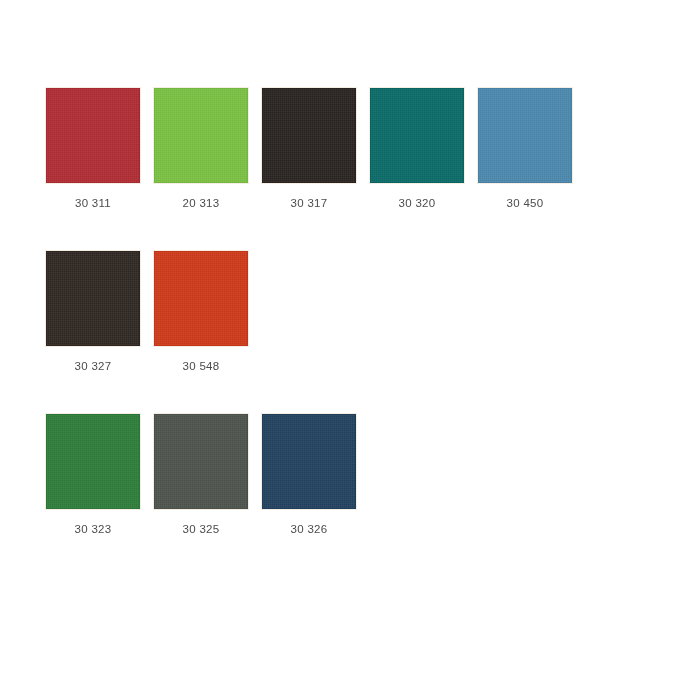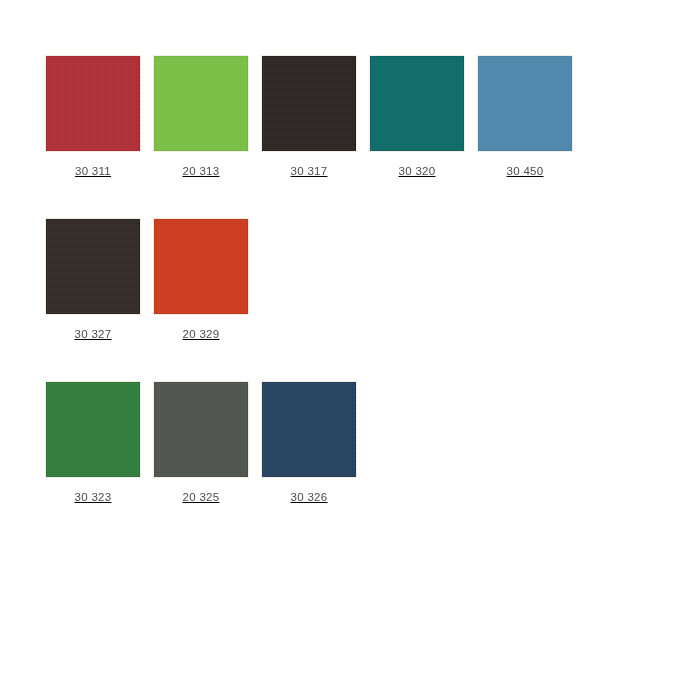--- a/index.html
+++ b/index.html
@@ -15,23 +15,22 @@
   }
   .sheet {
     position: relative;
     width: 700px;
     height: 700px;
     background: #ffffff;
   }
   .swatch-grid {
     position: absolute;
     left: 46px;
-    top: 56px;
+    top: 88px;
     width: 648px;
-    text-decoration: underline;
   }
   .swatch-row {
     display: flex;
     flex-direction: row;
     margin-bottom: 42px;
   }
   .swatch-row:last-child {
     margin-bottom: 0;
     align-items: flex-end;
   }
@@ -112,31 +111,31 @@
           <div class="swatch-label">30 450</div>
         </div>
       </div>
       <div class="swatch-row">
         <div class="swatch-cell">
           <div class="swatch-chip" style="background-color: rgb(47, 40, 35);"></div>
           <div class="swatch-label">30 327</div>
         </div>
         <div class="swatch-cell">
           <div class="swatch-chip" style="background-color: rgb(206, 58, 26);"></div>
-          <div class="swatch-label">20 329</div>
+          <div class="swatch-label">30 548</div>
         </div>
       </div>
       <div class="swatch-row">
         <div class="swatch-cell">
           <div class="swatch-chip" style="background-color: rgb(46, 125, 58);"></div>
           <div class="swatch-label">30 323</div>
         </div>
         <div class="swatch-cell">
           <div class="swatch-chip" style="background-color: rgb(77, 84, 76);"></div>
-          <div class="swatch-label">20 325</div>
+          <div class="swatch-label">30 325</div>
         </div>
         <div class="swatch-cell">
           <div class="swatch-chip" style="background-color: rgb(34, 65, 95);"></div>
           <div class="swatch-label">30 326</div>
         </div>
       </div>
     </div>
 </div>
 
 </body></html>

